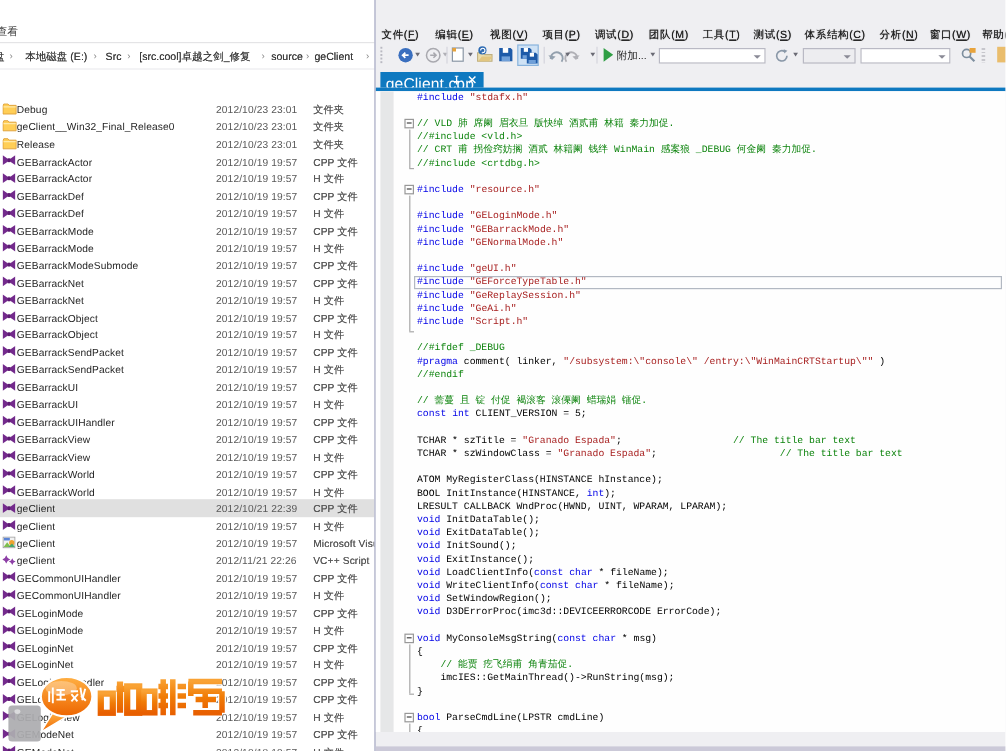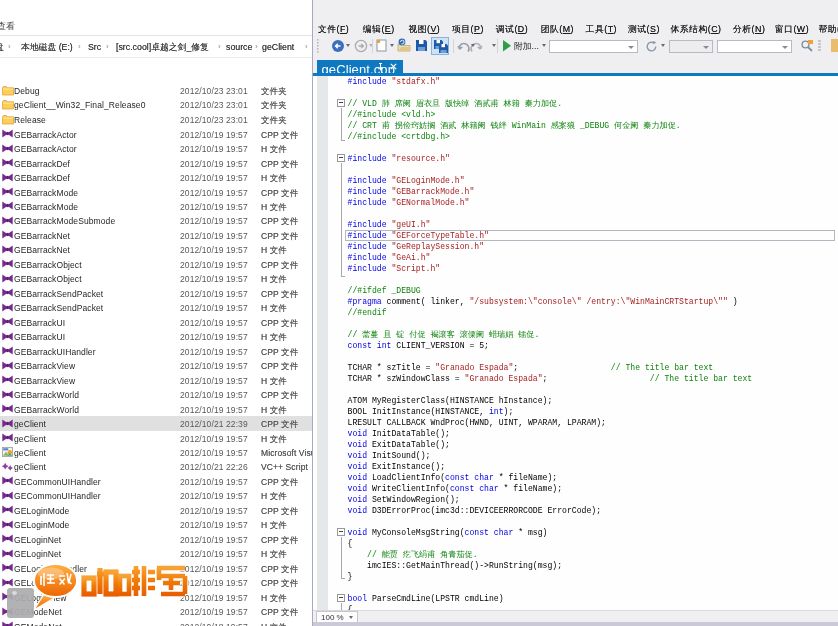--- a/index.html
+++ b/index.html
@@ -337,21 +337,21 @@
         <span class="nm">geClient</span>
         <span class="dt">2012/10/19 19:57</span>
         <span class="tp">Microsoft Visu</span>
       </div>
 <div class="row" style="top:459.4px">
         <svg class="ic" width="12" height="10" viewBox="0 0 12 10">
           <path fill="#8d3fa6" d="M3.2,0.8 L4.4,3 L6.6,4.2 L4.4,5.4 L3.2,7.6 L2,5.4 L-0.2,4.2 L2,3 Z"></path>
           <path fill="#8d3fa6" d="M8.2,3.2 L9.2,5 L11,6 L9.2,7 L8.2,8.8 L7.2,7 L5.4,6 L7.2,5 Z"></path>
         </svg>
         <span class="nm">geClient</span>
-        <span class="dt">2012/10/21 22:26</span>
+        <span class="dt">2012/11/21 22:26</span>
         <span class="tp">VC++ Script</span>
       </div>
 <div class="row" style="top:473.9px">
         <svg class="ic" width="11" height="9" viewBox="0 0 11 9">
           <path fill="#732a8c" d="M0.3,0.4 L5,3.7 L5,5.3 L0.3,8.6 Z"></path>
           <path fill="#732a8c" d="M10.7,0.4 L6,3.7 L6,5.3 L10.7,8.6 Z"></path>
           <rect x="4.4" y="2.9" width="2.2" height="3.2" fill="#5d1a72"></rect>
         </svg>
         <span class="nm">GECommonUIHandler</span>
         <span class="dt">2012/10/19 19:57</span>
@@ -601,25 +601,20 @@
 <div class="fold" style="top:77.7px"></div>
 <div class="fline" style="top:87px;height:113px"></div>
         <div class="fbend" style="top:200px"></div>
 <div class="fold" style="top:451.7px"></div>
 <div class="fline" style="top:461px;height:41px"></div>
         <div class="fbend" style="top:502px"></div>
 <div class="fold" style="top:517.7px"></div>
 <div class="fline" style="top:527px;height:7px"></div>
 <div id="caretbox"></div>
 </div>
-<div id="botbar">
-        <div id="zoombox">
-          <span>100 %</span>
-        </div>
-      </div>
 <div id="botstrip"></div>
 </div>
 <div id="wm">
 <div style="position:absolute;left:7px;top:588px;width:27px;height:30px;background:#acacaf;border-radius:3px;opacity:.93"></div>
 <div style="position:absolute;left:12px;top:591px;width:5px;height:4px;background:#dedee0;border-radius:50%;opacity:.9"></div>
 <svg width="838" height="626" viewBox="0 0 838 626" style="position:absolute;left:0;top:0">
 <defs>
 <linearGradient id="og" x1="0" y1="0" x2="0" y2="1">
             <stop offset="0" stop-color="#ffb043"></stop>
             <stop offset="1" stop-color="#ed6500"></stop>

